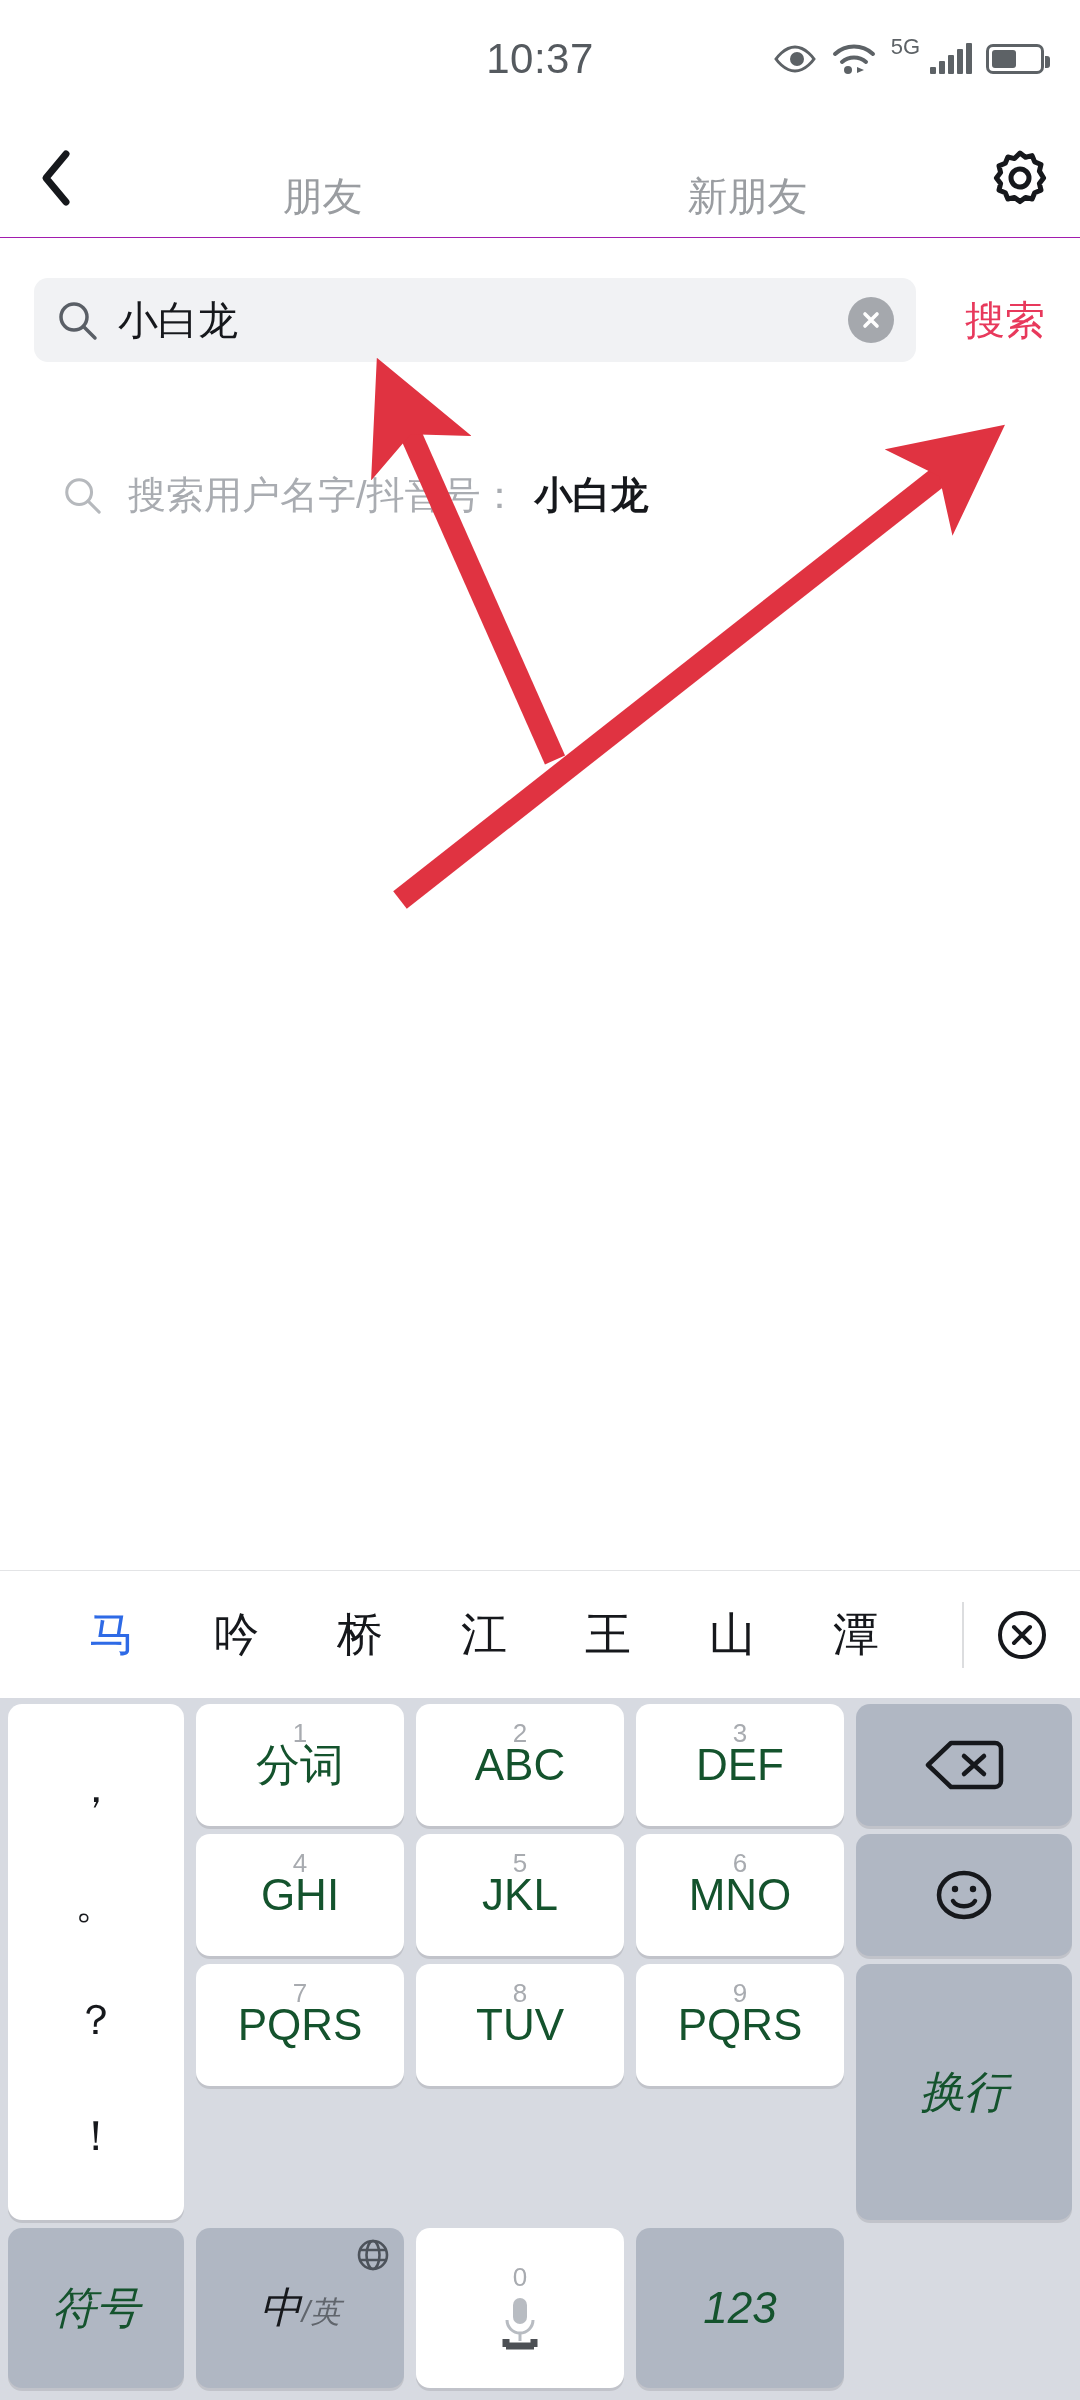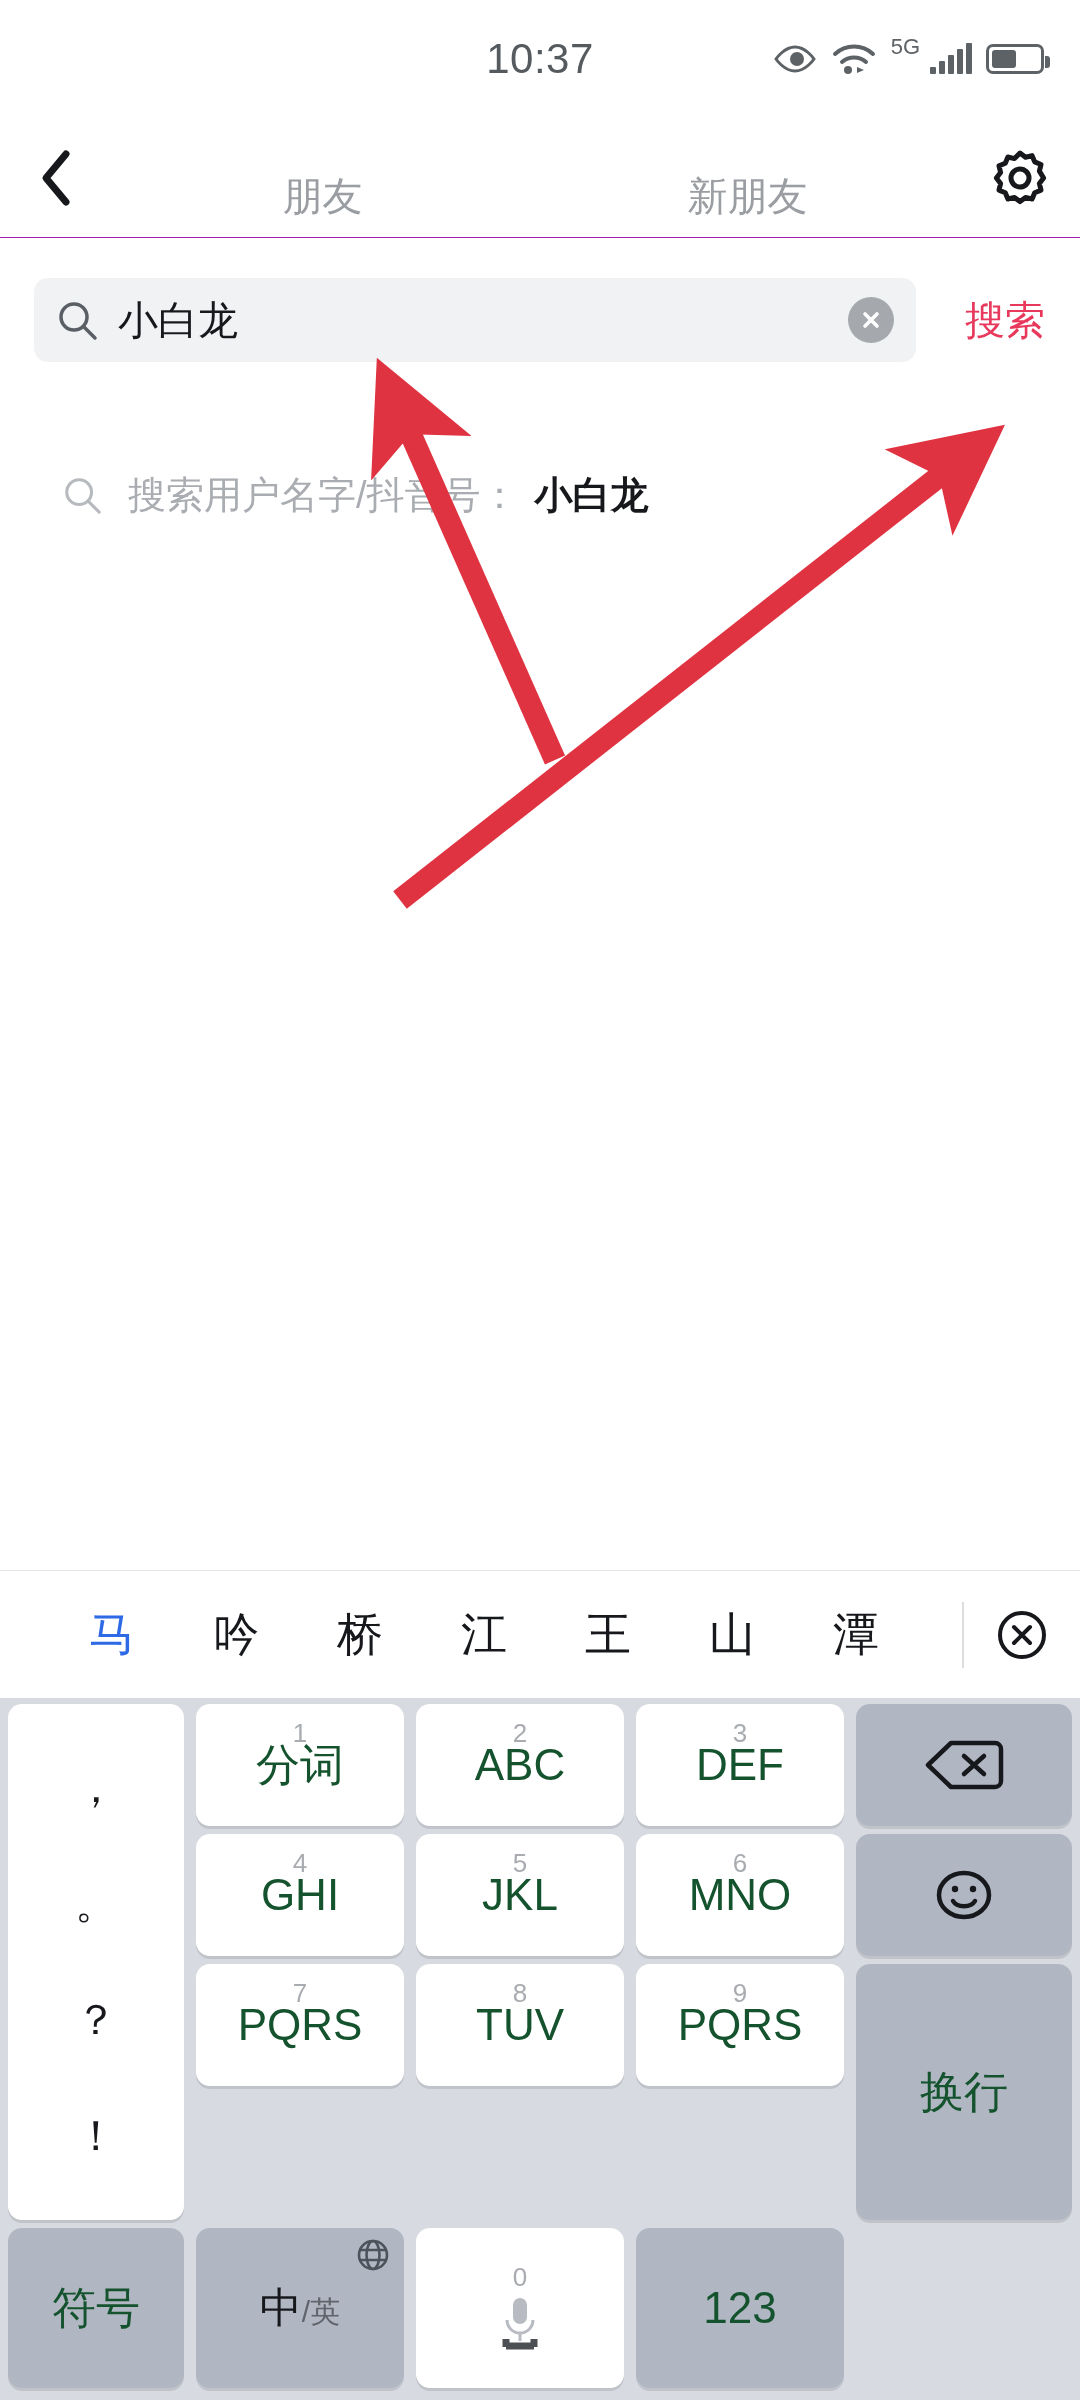--- a/index.html
+++ b/index.html
@@ -116,21 +116,21 @@
   .cand-sep { width:2px; height:66px; background:#dcdddf; margin-right:0; }
   .cand-close { width:116px; display:flex; align-items:center; justify-content:center; }
 
   .keys { position:relative; height:702px; padding:8px 6px 10px 6px; }
   .key {
     position:absolute; border-radius:14px; display:flex;
     align-items:center; justify-content:center;
     box-shadow:0 3px 0 rgba(0,0,0,.10);
   }
   .key.white { background:#ffffff; }
-  .key.grey  { background:#b0b7c3; }
+  .key.grey  { background:#b0b7c3;font-style:italic; }
   .key-main { font-size:44px; color:#14532d; line-height:1; }
   .key-num {
     position:absolute; top:14px; left:50%; transform:translateX(-50%);
     font-size:26px; color:#a8abb0;
   }
   .punct {
     display:flex; flex-direction:column; align-items:center; justify-content:space-around;
     height:100%; padding:26px 0;
   }
   .punct span { font-size:42px; color:#16181c; line-height:1; }

